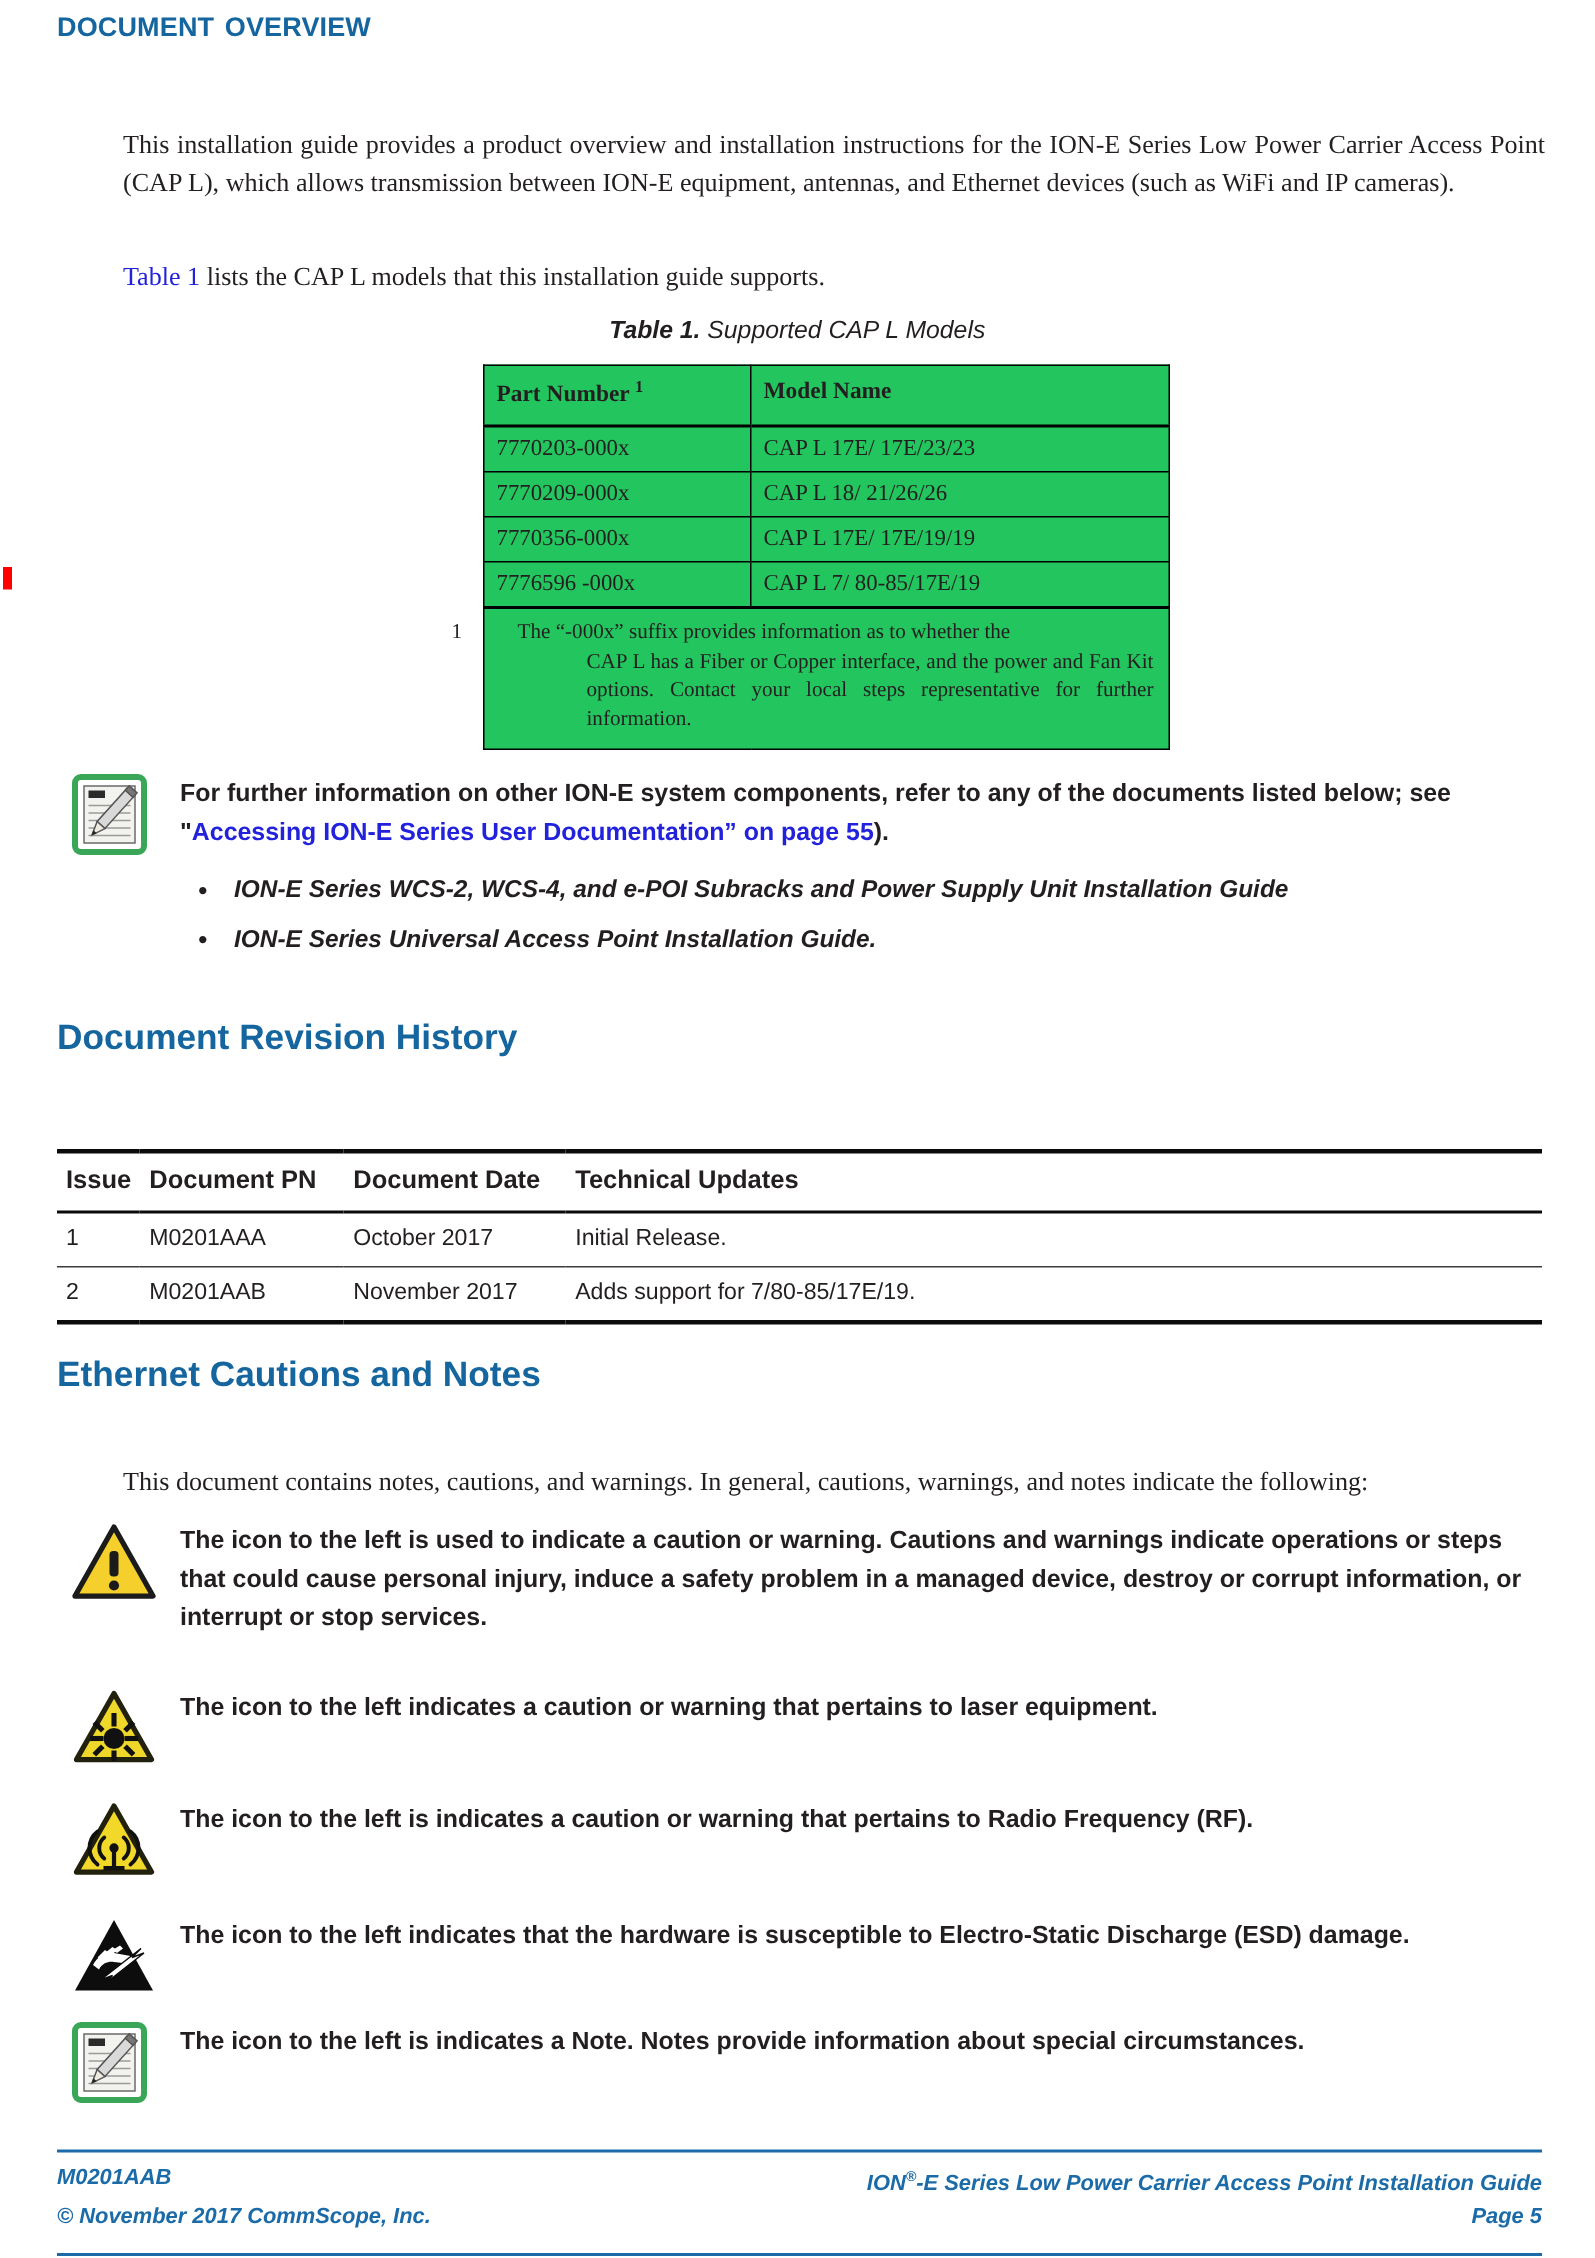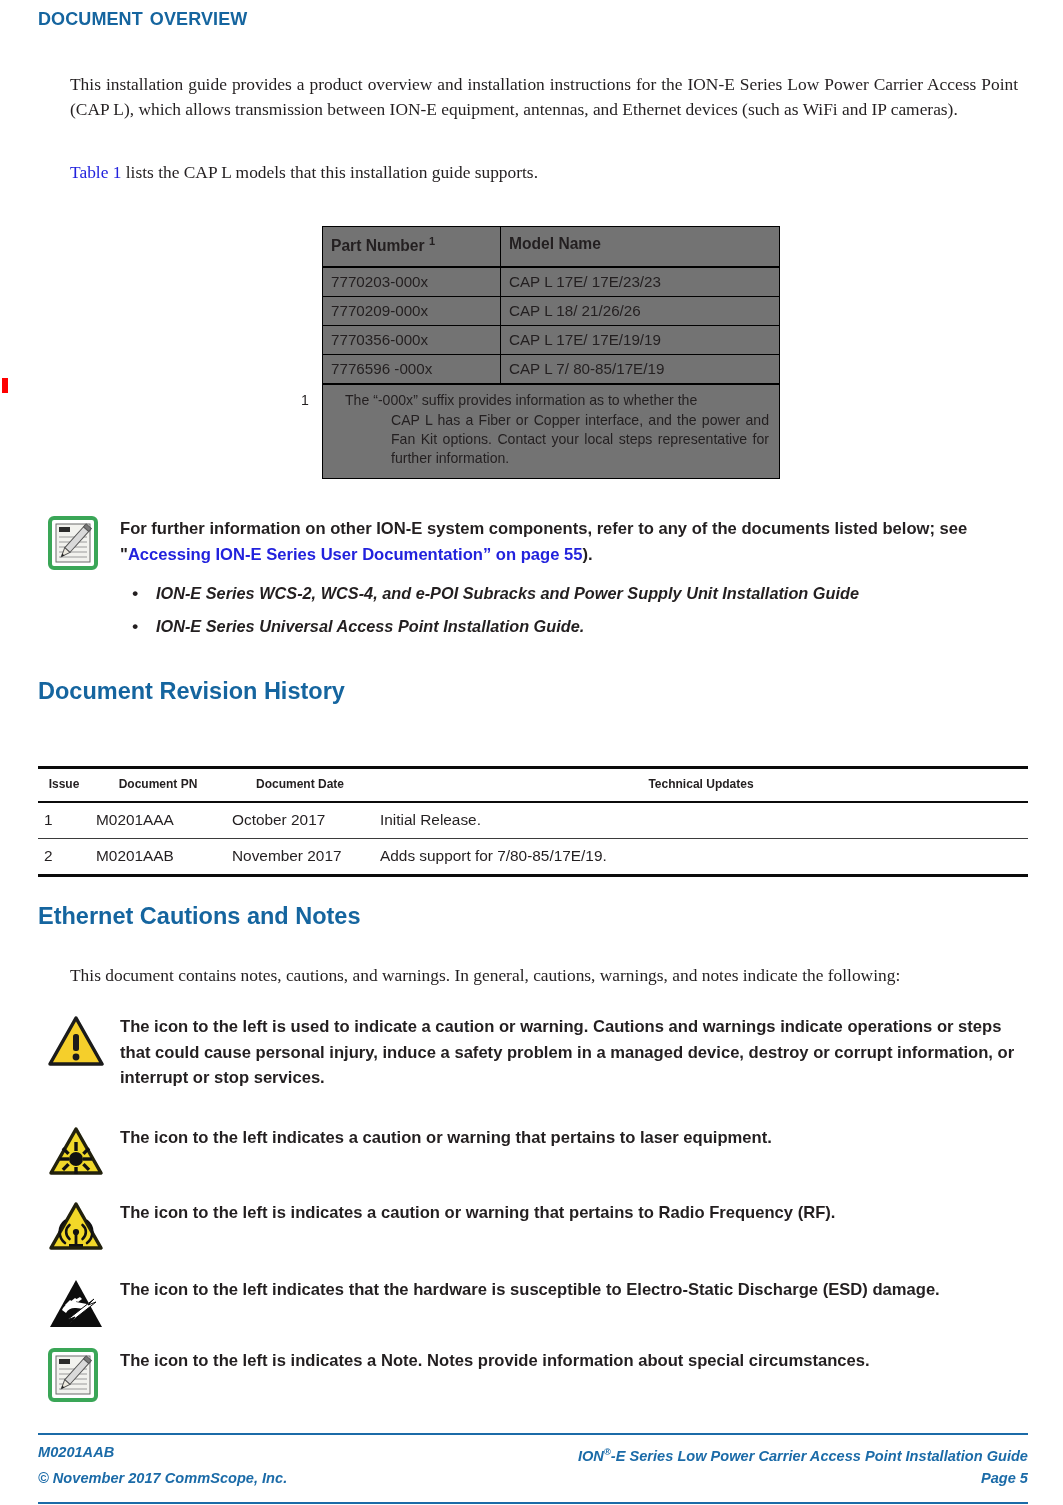--- a/index.html
+++ b/index.html
@@ -34,21 +34,21 @@
     font-weight:bold;
     color:#15659f;
     font-size:23.5px;
   }
   #rev-head { top:678px; }
   #cau-head { top:903px; }
 
   
   p.body {
     position:absolute;
-    margin:0;
+    margin:12px;
     font-family:"Liberation Serif", serif;
     font-size:17.4px;
     line-height:25.4px;
     color:#231f20;
     text-align:justify;
   }
   #intro-p  { left:70px; top:72px;  width:948px; }
   #table-ref{ left:70px; top:160px; width:948px; }
   #cau-p    { left:70px; top:963px; width:948px; }
 
@@ -63,27 +63,27 @@
     text-align:center;
     font-family:"Liberation Sans", sans-serif;
     font-size:16.5px;
     font-style:italic;
     color:#231f20;
   }
   .tbl-caption b { font-style:italic; font-weight:bold; }
 
   table.t1 {
     position:absolute;
-    left:322px; top:226px;
+    left:322px; top:243px;
     width:458px;
     border-collapse:collapse;
-    font-family:Liberation Sans, sans-serif;
+    font-family:Liberation Serif, serif;
     font-size:15.2px;
     color:#231f20;
-    background:#737373;
+    background:#22c55e;
   }
   table.t1 td, table.t1 th {
     border:1.2px solid #000;
     padding:5px 8px 6px 8px;
     text-align:left;
     vertical-align:top;
     font-weight:normal;
   }
   table.t1 thead th {
     font-weight:bold;
@@ -151,23 +151,23 @@
   table.rev {
     position:absolute;
     left:38px; top:766px;
     width:990px;
     border-collapse:collapse;
     font-family:"Liberation Sans", sans-serif;
     font-size:15.4px;
     color:#231f20;
   }
   table.rev thead th {
-    text-align:center;
-    font-weight:bold;
-    font-size:12px;
+    text-align:left;
+    font-weight:bold;
+    font-size:17px;
     padding:8px 6px 10px 6px;
     border-top:3.2px solid #0b0b0b;
     border-bottom:2.4px solid #0b0b0b;
   }
   table.rev tbody td {
     padding:8px 6px 9px 6px;
     border-bottom:1.3px solid #3b3b3b;
   }
   table.rev tbody tr:last-child td { border-bottom:3.2px solid #0b0b0b; }
   table.rev .c-issue { width:52px; }
@@ -216,20 +216,21 @@
 <div class="page">
 
   <h1 class="doc-title">Document Overview</h1>
 
   <p class="body" id="intro-p">This installation guide provides a product overview and installation instructions for the ION-E Series Low Power Carrier Access Point (CAP L), which allows transmission between ION-E equipment, antennas, and Ethernet devices (such as WiFi and IP cameras).</p>
 
   <p class="body" id="table-ref"><a class="xref" href="#">Table 1</a><span> lists the CAP L models that this installation guide supports.</span></p>
 
   <div class="change-bar"></div>
 
+  <div class="tbl-caption"><b>Table 1.</b> <span>Supported CAP L Models</span></div>
 
   <table class="t1">
     <thead>
       <tr>
         <th class="col-pn"><span>Part Number</span> <sup class="fn">1</sup></th>
         <th>Model Name</th>
       </tr>
     </thead>
     <tbody>
       <tr>

